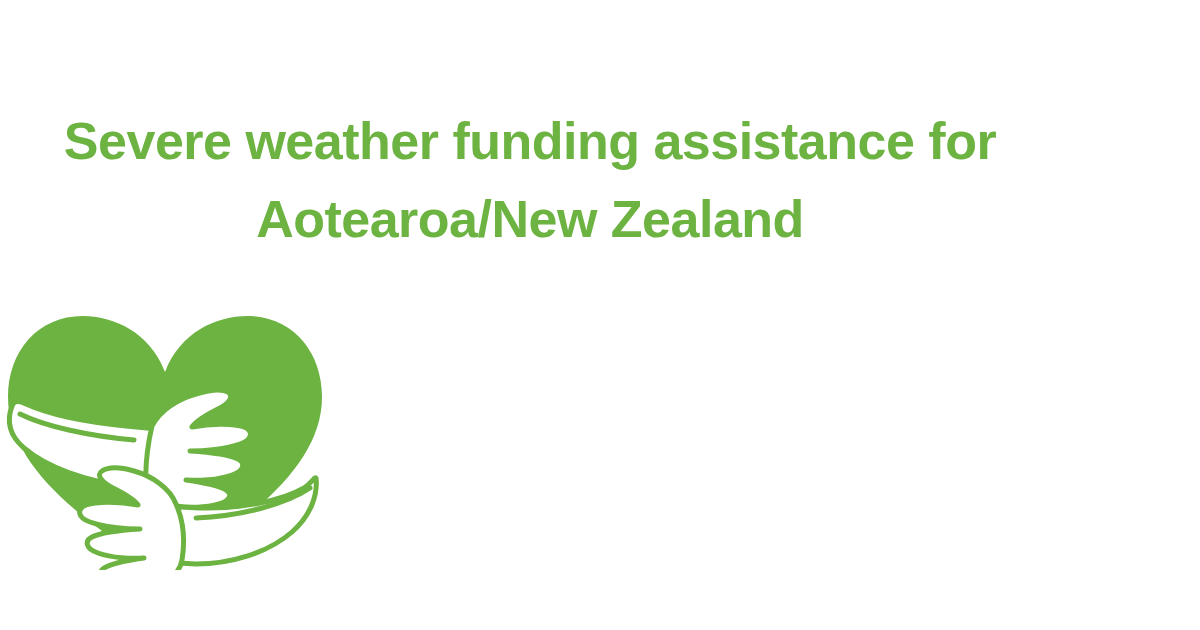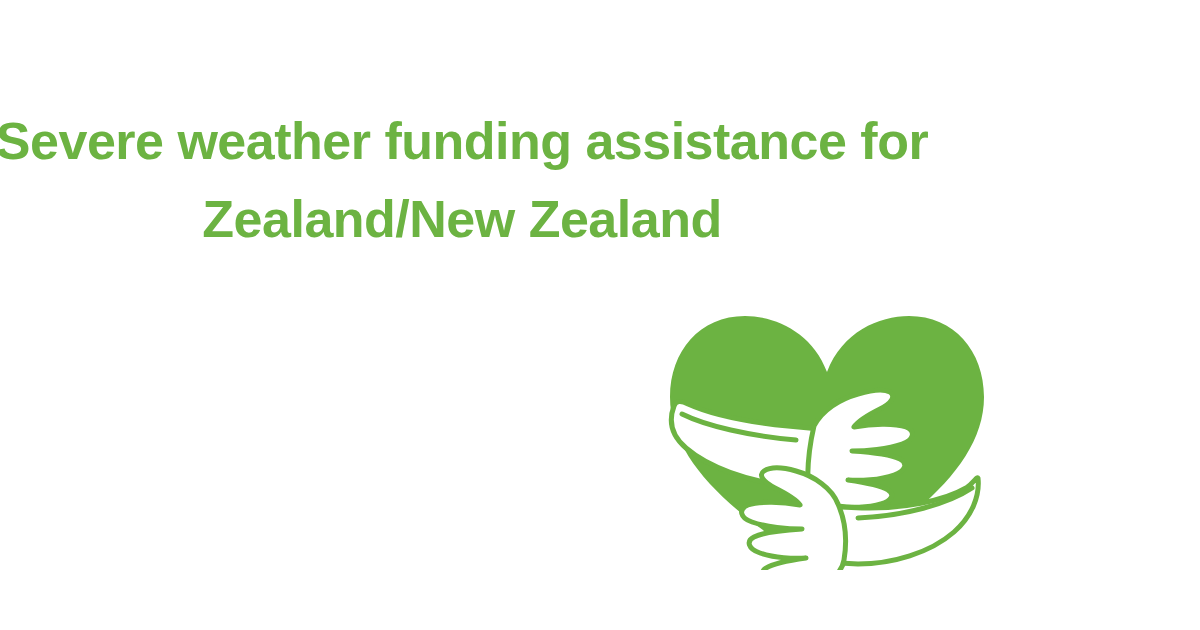--- a/index.html
+++ b/index.html
@@ -13,21 +13,21 @@
     font-family: "Liberation Sans", sans-serif;
     overflow: hidden;
   }
   .banner {
     position: relative;
     width: 992px;
     height: 630px;
     background: #ffffff;
     display: flex;
     flex-direction: column;
-    align-items: flex-end;
+    align-items: flex-start;
   }
   .headline {
     margin: 0;
     padding: 0;
     width: 1060px;
     text-align: center;
     color: #6cb342;
     font-family: "Liberation Sans", sans-serif;
     font-weight: bold;
     font-size: 52px;
@@ -54,21 +54,21 @@
   }
 </style>
 </head>
 <body>
 
 <div class="banner">
 
   <div class="headline-wrap">
     <h1 class="headline">
       <span class="line">Severe weather funding assistance for</span>
-      <span class="line">Zealand/New Zealand</span>
+      <span class="line">Aotearoa/New Zealand</span>
     </h1>
   </div>
 
   <div class="icon-wrap">
     <svg viewBox="0 0 330 260" xmlns="http://www.w3.org/2000/svg" aria-hidden="true">
 
       <g>
         <path d="M165 62
                  C 150 22, 113 6, 83 6
                  C 38 6, 8 41, 8 87

